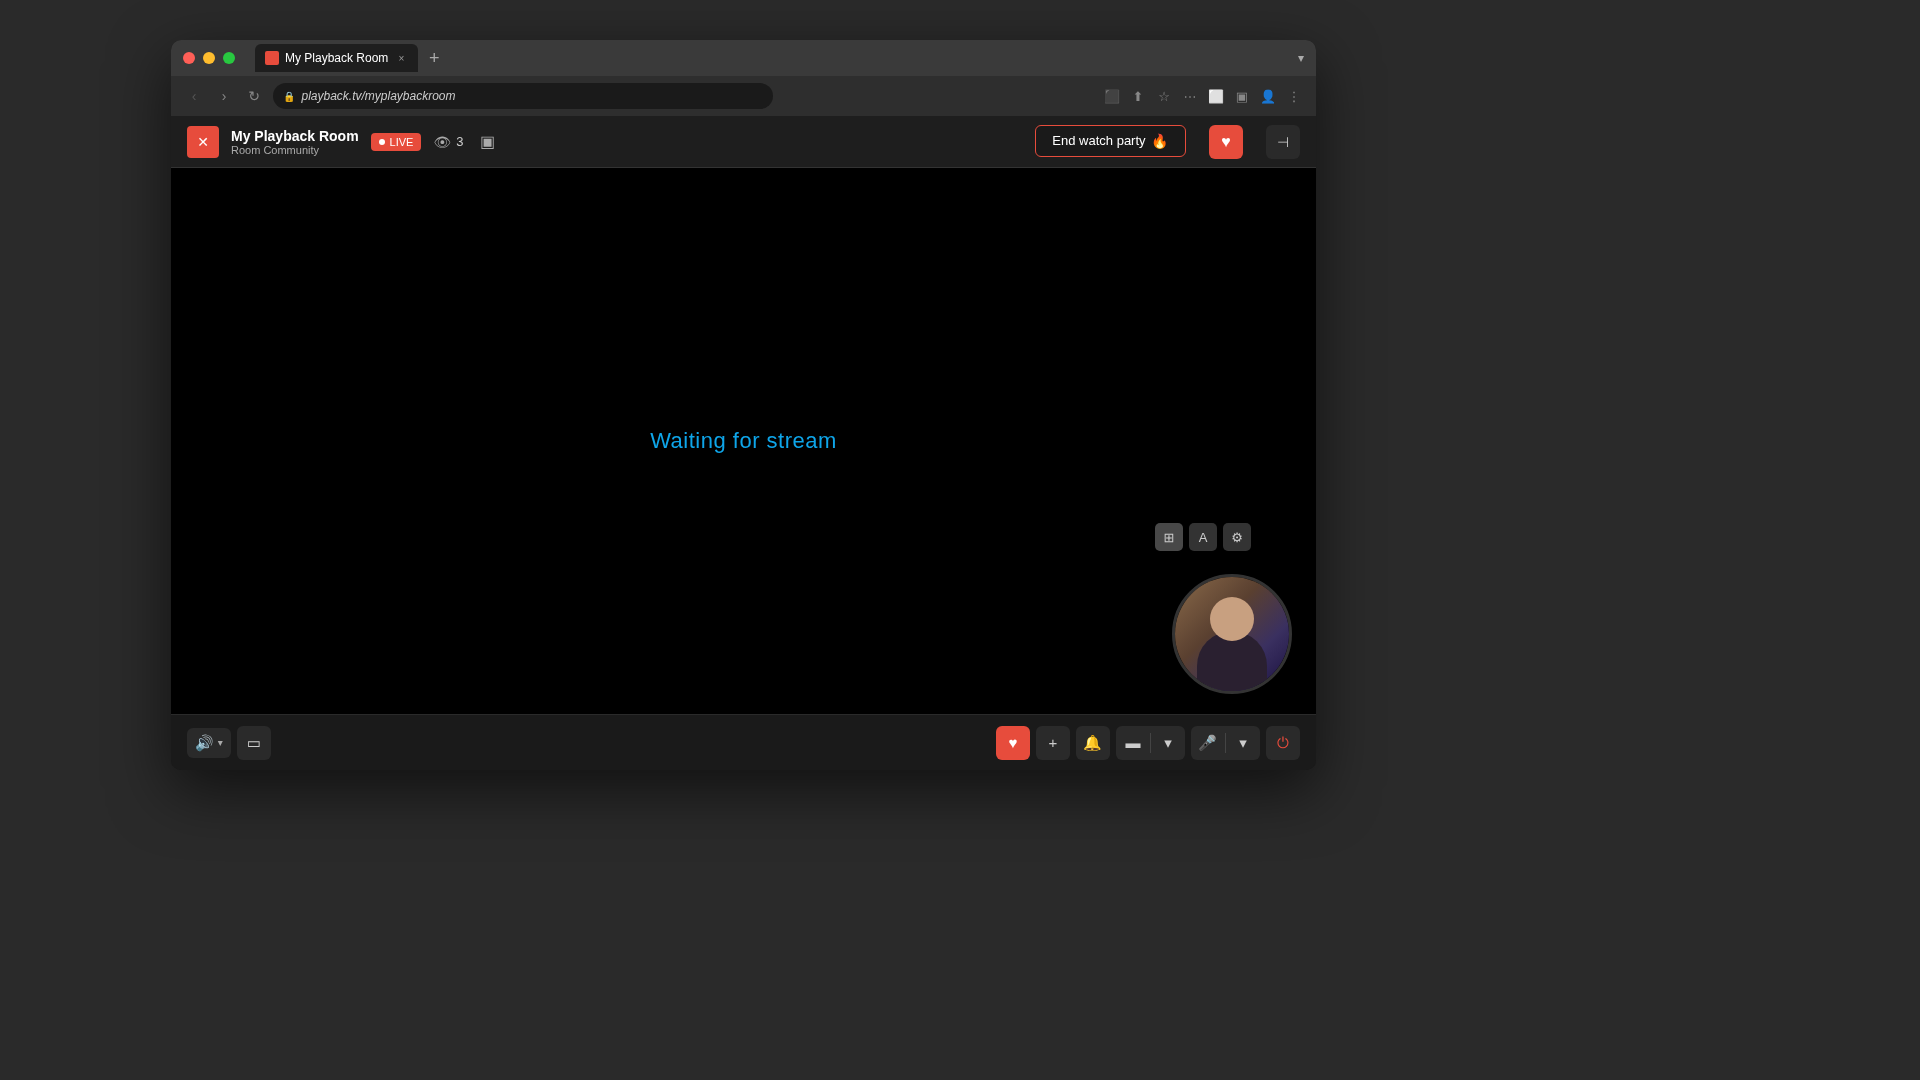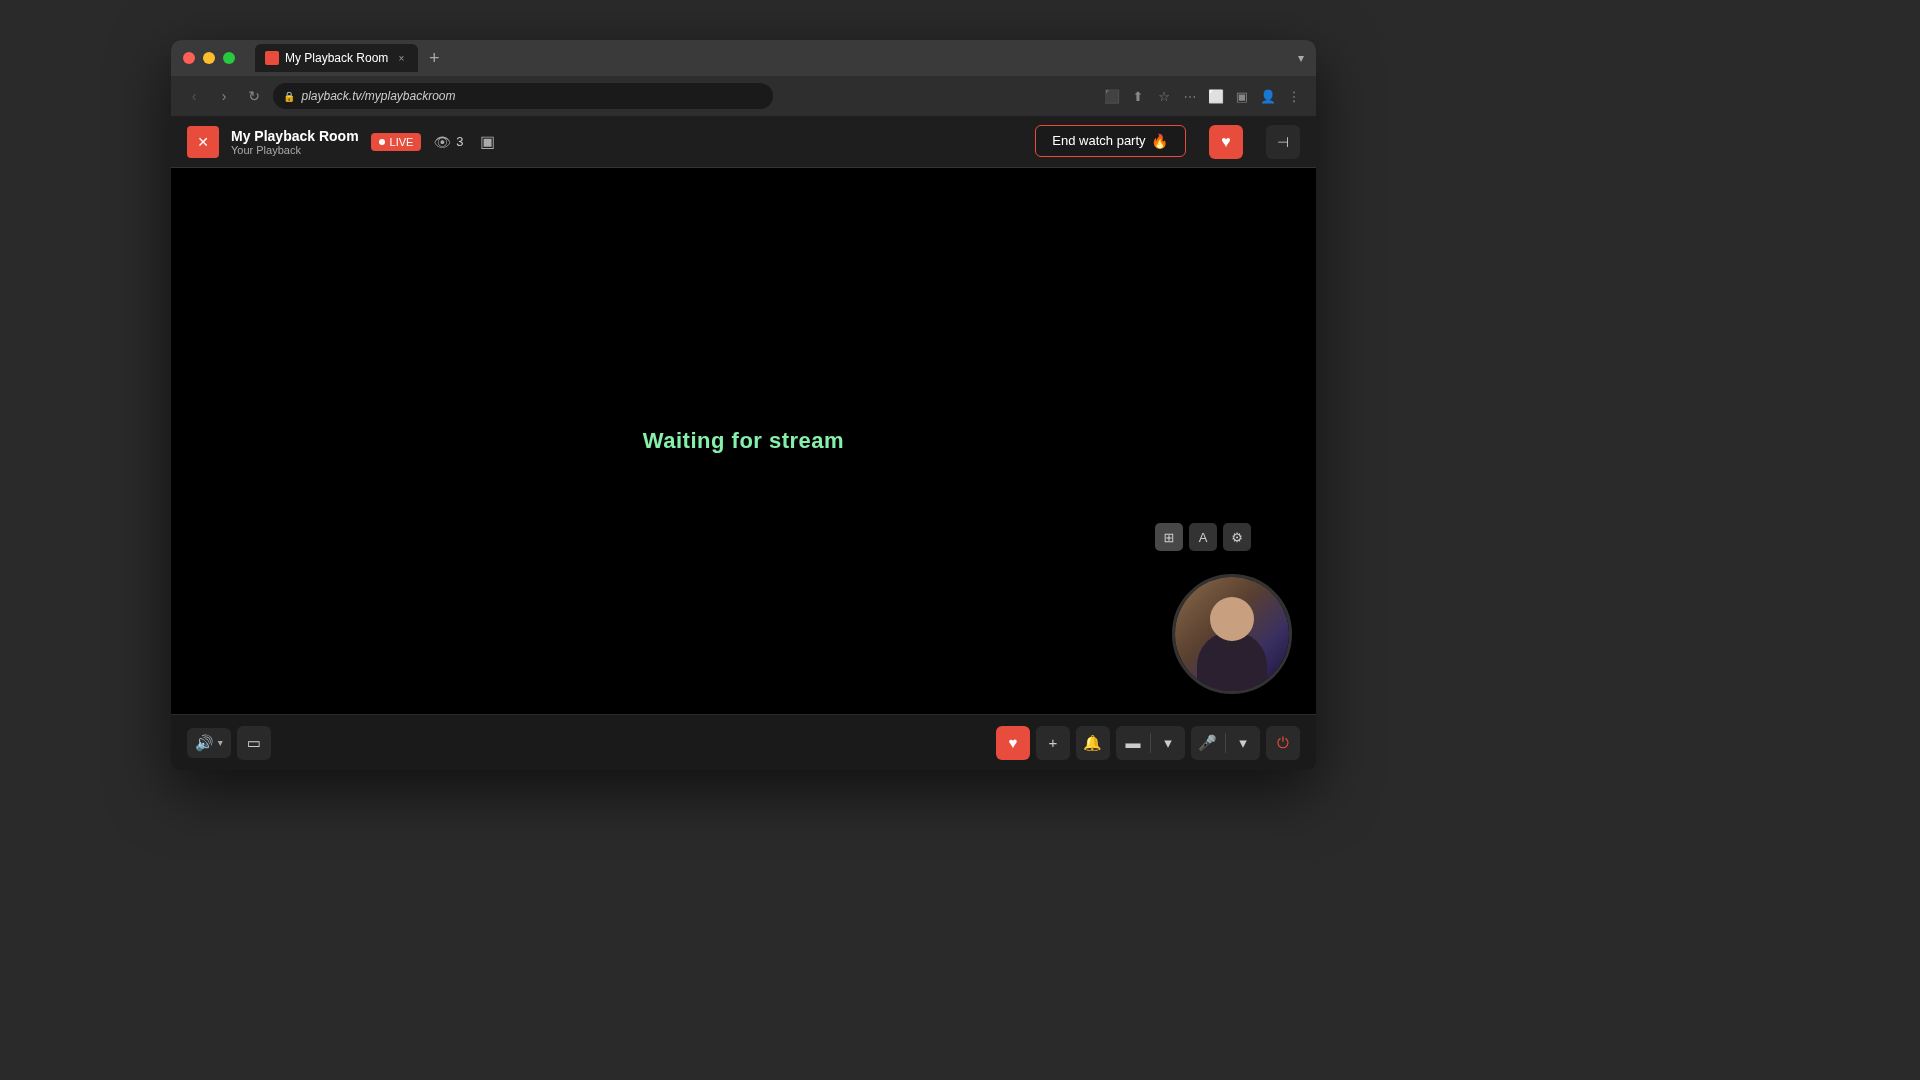--- a/index.html
+++ b/index.html
@@ -290,23 +290,23 @@
     .main-content {
       flex: 1;
       background: #000;
       position: relative;
       display: flex;
       align-items: center;
       justify-content: center;
       overflow: hidden;
     }
     .waiting-text {
-      color: #86efac;
+      color: #0ea5e9;
       font-size: 22px;
-      font-weight: 700;
+      font-weight: 400;
       letter-spacing: 0.5px;
     }
 
     
     .floating-controls {
       position: absolute;
       top: 355px;
       right: 65px;
       display: flex;
       gap: 6px;
@@ -500,21 +500,21 @@
       <div class="addr-icon">👤</div>
       <div class="addr-icon">⋮</div>
     </div>
   </div>
 
   <div class="app-toolbar">
     <div class="close-btn-toolbar">✕</div>
 
     <div class="room-info">
       <span class="room-name">My Playback Room</span>
-      <span class="room-sub">Your Playback</span>
+      <span class="room-sub">Room Community</span>
     </div>
 
     <div class="live-badge">
       <div class="live-dot"></div>
       <span>LIVE</span>
     </div>
 
     <div class="viewer-count">
       <span class="viewer-icon">👁</span>
       <span>3</span>

